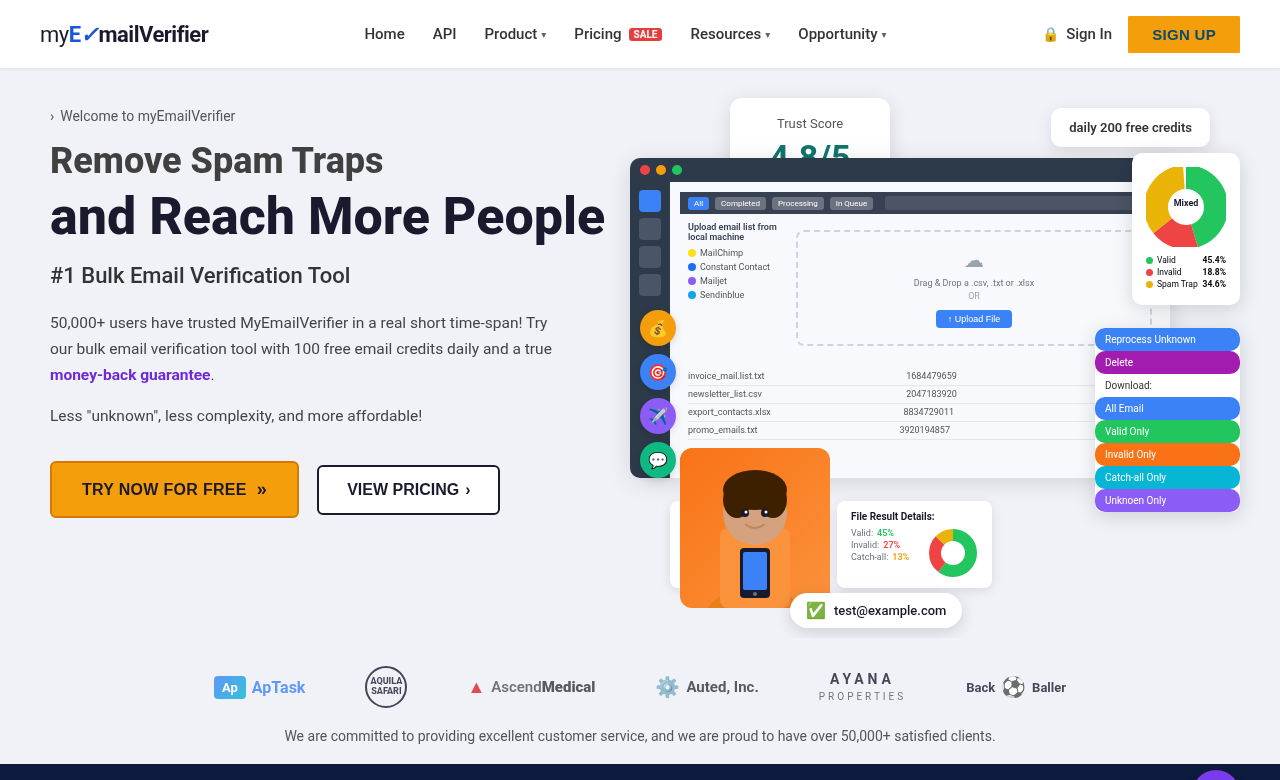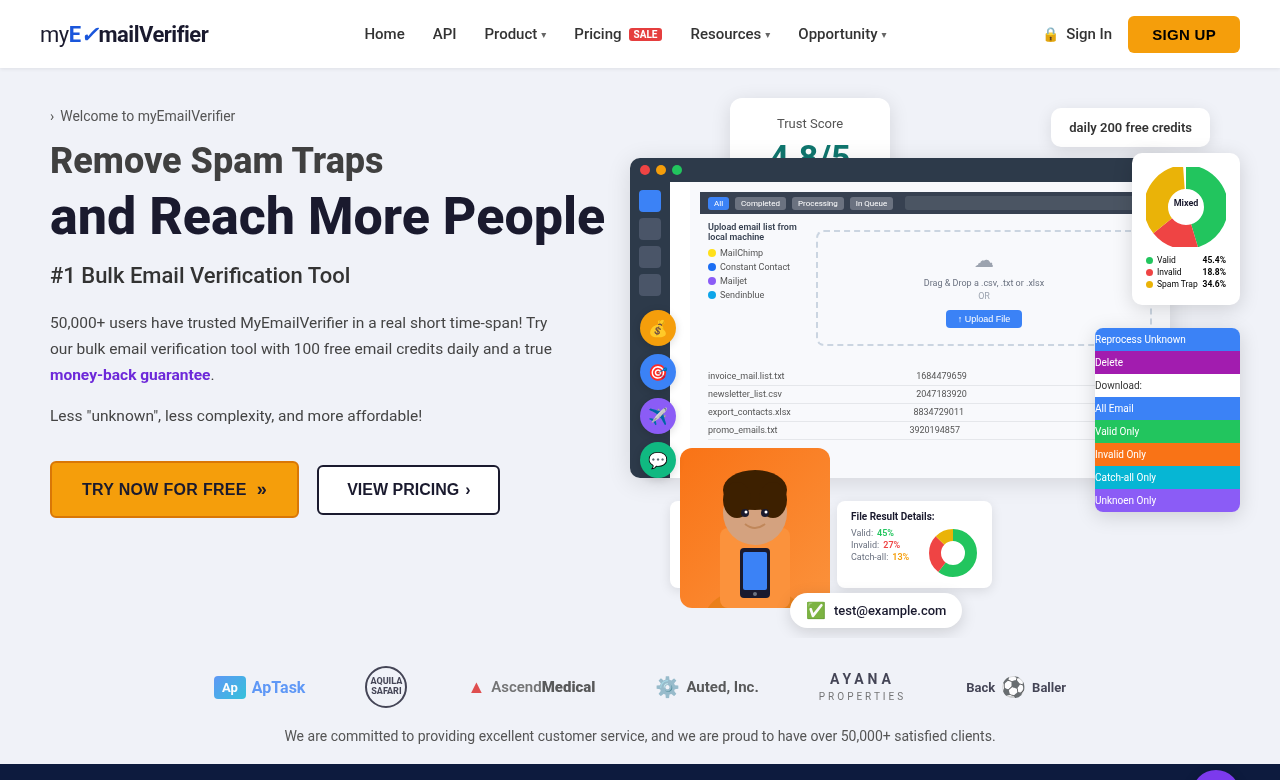--- a/index.html
+++ b/index.html
@@ -62,25 +62,25 @@
       gap: 6px;
       color: #333;
       font-size: 15px;
       font-weight: 500;
       cursor: pointer;
       text-decoration: none;
     }
     .lock-icon { color: #555; font-size: 14px; }
     .signup-btn {
       background: #f59e0b;
-      color: #000000;
+      color: #0c4a6e;
       font-size: 15px;
       font-weight: 700;
       padding: 10px 24px;
-      border-radius: 6px;
+      border-radius: 1px;
       border: none;
       cursor: pointer;
       letter-spacing: 0.3px;
     }
 
     
     .hero {
       background: #f0f2f8;
       display: flex;
       align-items: flex-start;
@@ -231,21 +231,20 @@
       padding: 0 10px;
       gap: 6px;
     }
     .dot { width: 10px; height: 10px; border-radius: 50%; }
     .dot-red { background: #ef4444; }
     .dot-yellow { background: #f59e0b; }
     .dot-green { background: #22c55e; }
     .dash-body {
       display: flex;
       height: calc(100% - 24px);
-      gap: 20px;
     }
     .dash-sidebar {
       width: 40px;
       background: #2d3a4a;
       display: flex;
       flex-direction: column;
       align-items: center;
       padding: 8px 0;
       gap: 6px;
     }
@@ -383,25 +382,26 @@
       top: 230px;
       right: -10px;
       background: #fff;
       border-radius: 8px;
       box-shadow: 0 4px 20px rgba(0,0,0,0.15);
       width: 145px;
       overflow: hidden;
       font-size: 10px;
     }
     .action-btn {
-      padding: 6px 0;
+      padding: 6px 10px;
       cursor: pointer;
       display: flex;
       align-items: center;
       gap: 6px;
+      border-radius: 10px;
     }
     .action-btn.blue-bg { background: #3b82f6; color: #fff; }
     .action-btn.red-bg { background: #a21caf; color: #fff; }
     .action-btn.white-bg { background: #fff; color: #333; }
     .action-btn.green-bg { background: #22c55e; color: #fff; }
     .action-btn.orange-bg { background: #f97316; color: #fff; }
     .action-btn.blue2-bg { background: #06b6d4; color: #fff; }
     .action-btn.purple-bg { background: #8b5cf6; color: #fff; }
 
     

